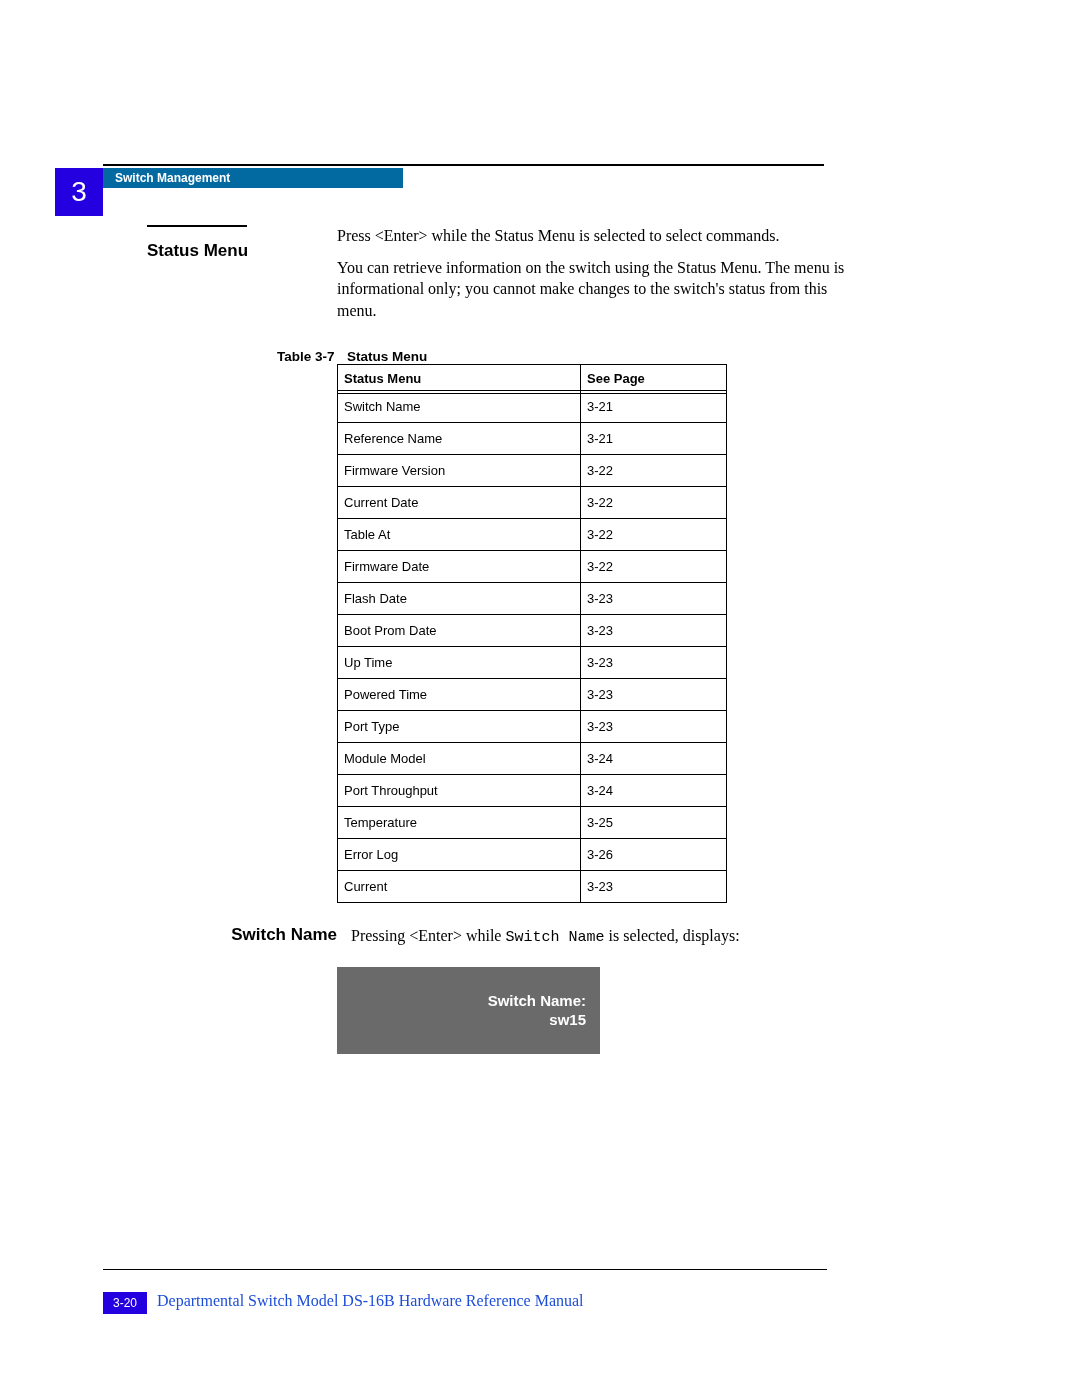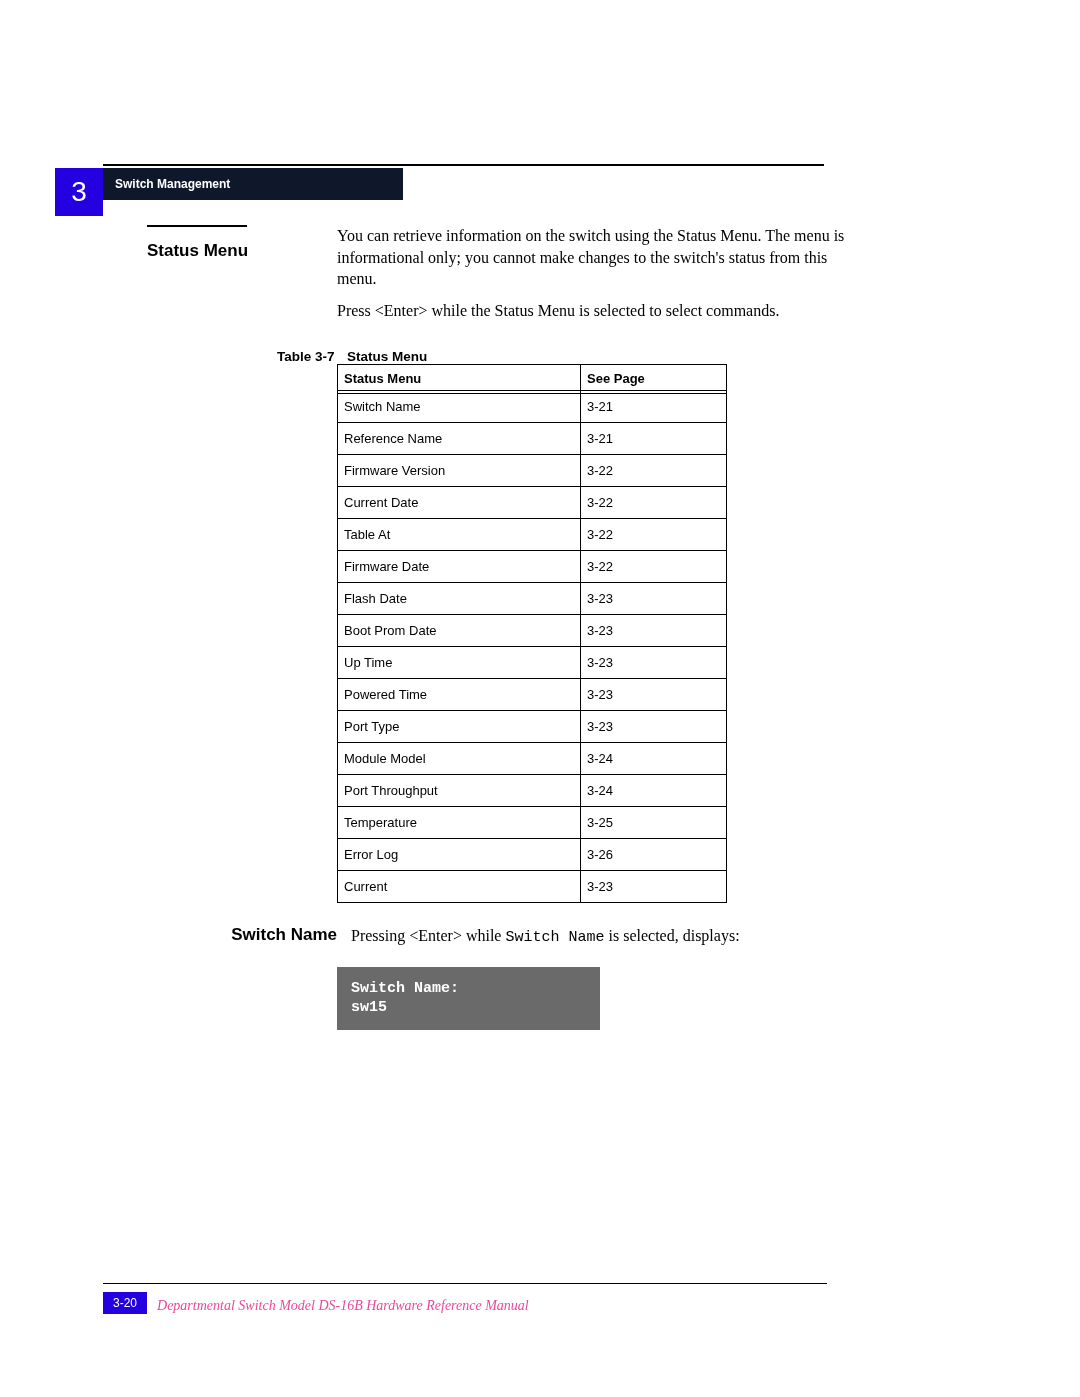--- a/index.html
+++ b/index.html
@@ -28,23 +28,23 @@
     font-size: 28px;
     display: flex;
     align-items: center;
     justify-content: center;
     font-family: Arial, sans-serif;
   }
   .header-bar {
     position: absolute;
     left: 103px;
     top: 168px;
-    height: 32px;
+    height: 20px;
     width: 300px;
-    background: #0f172a;
+    background: #0369a1;
     color: #fff;
     font-size: 12px;
     font-weight: bold;
     padding: 4px 12px;
     box-sizing: border-box;
     display: flex;
     align-items: center;
   }
   .header-rule {
     position: absolute;
@@ -138,50 +138,50 @@
   table.status-table thead th:first-child { border-left: 1px solid #000;}
   .subsection-row {
     display: flex;
     margin-top: 22px;
   }
   .display-box {
     margin-left: 190px;
     margin-top: 18px;
     background: #6a6a6a;
     color: #fff;
-    font-family: Liberation Mono, monospace;
+    font-family: Liberation Sans, sans-serif;
     font-weight: bold;
     font-size: 15px;
-    padding: 12px 14px;
+    padding: 24px 14px;
     width: 235px;
     line-height: 1.3;
+    text-align: right;
   }
   .footer {
     position: absolute;
     left: 103px;
     bottom: 83px;
     width: 724px;
     border-top: 1.5px solid #000;
-    padding-top: 8px;
-    display: flex;
-    align-items: flex-end;
+    padding-top: 22px;
+    display: flex;
+    align-items: flex-start;
   }
   .page-num-box {
     background: #2400e0;
     color: #fff;
     font-size: 12px;
     padding: 4px 10px;
     font-family: Arial, sans-serif;
     margin-right: 10px;
   }
   .footer-title {
     font-family: "Times New Roman", Times, serif;
-    font-style: italic;
-    font-size: 14px;
-    color: #ec4899;
+    font-size: 16px;
+    color: #1d4ed8;
   }
   .mono {
     font-family: "Courier New", monospace;
     font-size: 15px;
   }
 </style>
 </head>
 <body>
 
 <div class="page">
@@ -197,22 +197,22 @@
   </div>
 
   <div class="content">
 
     <div class="section-row">
       <div class="section-label-col">
         <div class="section-rule"></div>
         <div class="section-label">Status Menu</div>
       </div>
       <div class="body-text">
+        <p>Press &lt;Enter&gt; while the Status Menu is selected to select commands.</p>
         <p>You can retrieve information on the switch using the Status Menu. The menu is informational only; you cannot make changes to the switch's status from this menu.</p>
-        <p>Press &lt;Enter&gt; while the Status Menu is selected to select commands.</p>
       </div>
     </div>
 
     <div class="table-caption-row">
       <span class="cap-num">Table 3-7</span>
       <span>Status Menu</span>
     </div>
 
     <table class="status-table">
       <thead>

